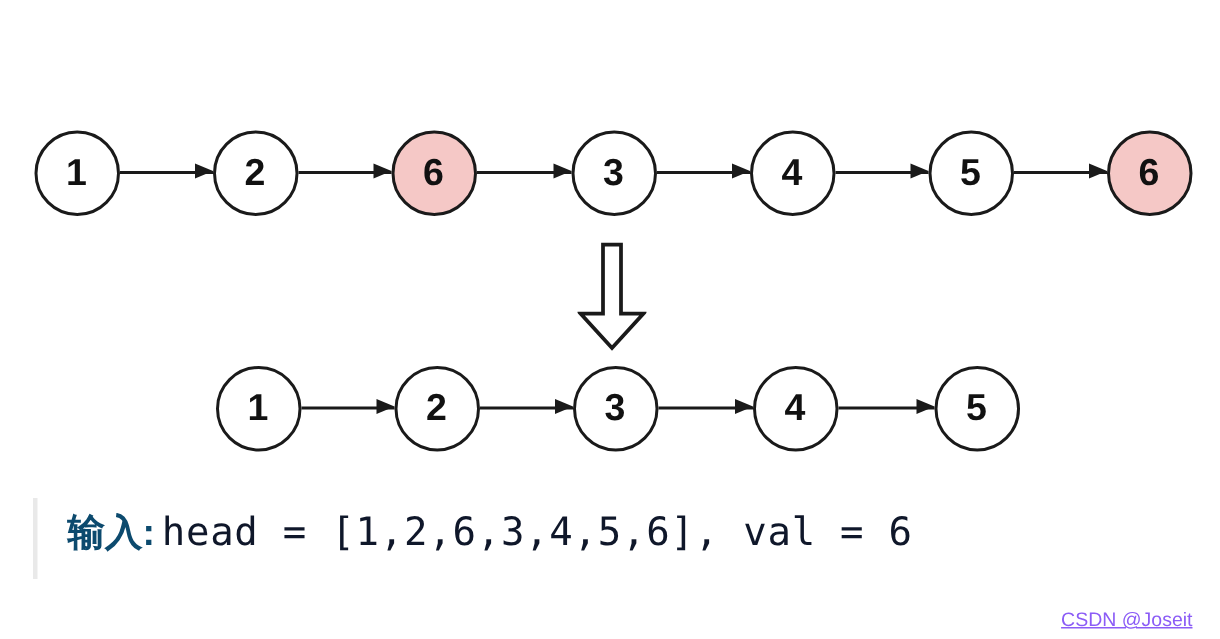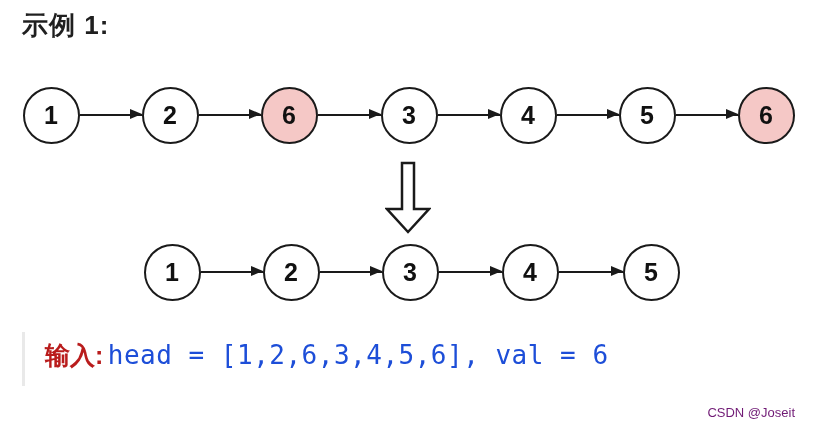--- a/index.html
+++ b/index.html
@@ -61,42 +61,42 @@
     left: 22px;
     top: 332px;
     width: 760px;
     border-left: 3px solid #e9e9e9;
     padding: 4px 0 8px 20px;
   }
   .io-line { line-height: 38px; white-space: nowrap; }
   .io-label {
     font-size: 25px;
     font-weight: bold;
-    color: #b91c1c;
+    color: #0c4a6e;
   }
   .io-value {
     font-family: "DejaVu Sans Mono", monospace;
     font-size: 26px;
     letter-spacing: 0.5px;
-    color: #1d4ed8;
+    color: #0f172a;
   }
   .watermark {
     position: absolute;
     right: 18px;
     bottom: 6px;
     font-size: 13px;
-    color: #701a75;
+    color: #8b5cf6;
+    text-decoration: underline;
   }
 </style>
 </head>
 <body>
 
 <div class="page">
 
-  <div class="title">示例 1:</div>
 
   <div class="diagram" id="diagram">
     <svg class="down-arrow-svg" width="46" height="75" viewBox="0 0 46 75">
       <polygon points="17,3 29,3 29,49 44,49 23,72 2,49 17,49" fill="#ffffff" stroke="#1a1a1a" stroke-width="2.5" stroke-linejoin="miter"></polygon>
     </svg>
   <div class="arrow" style="left: 79.5px; top: 113.75px; width: 62px;"></div>
       <div class="arrow" style="left: 198.5px; top: 113.75px; width: 62px;"></div>
       <div class="arrow" style="left: 317.5px; top: 113.75px; width: 63px;"></div>
       <div class="arrow" style="left: 437.5px; top: 113.75px; width: 62px;"></div>
       <div class="arrow" style="left: 556.5px; top: 113.75px; width: 62px;"></div>

